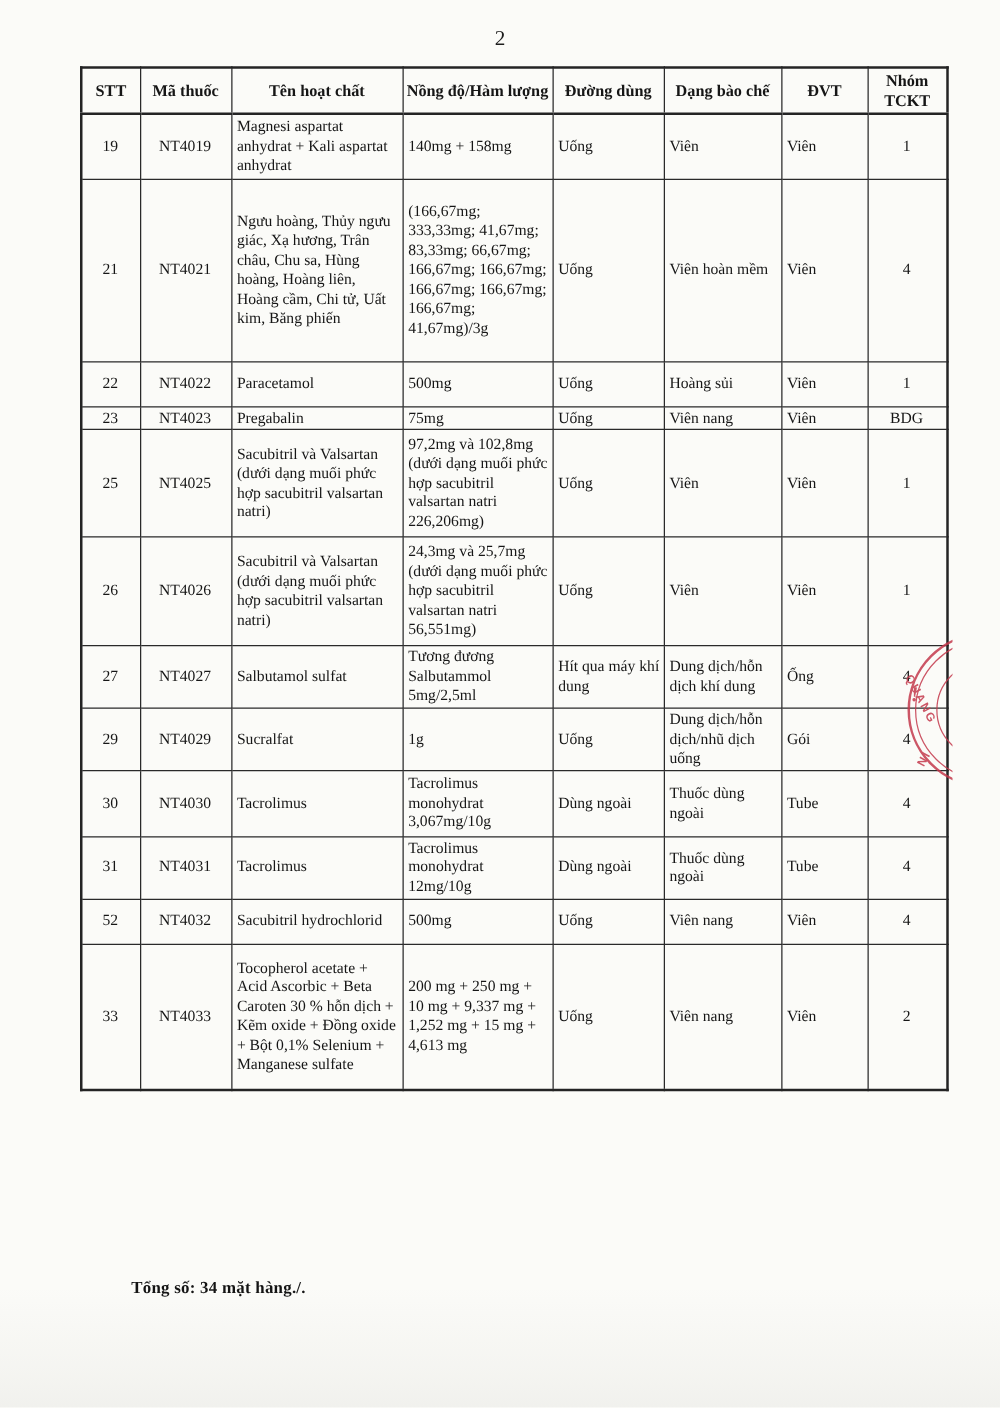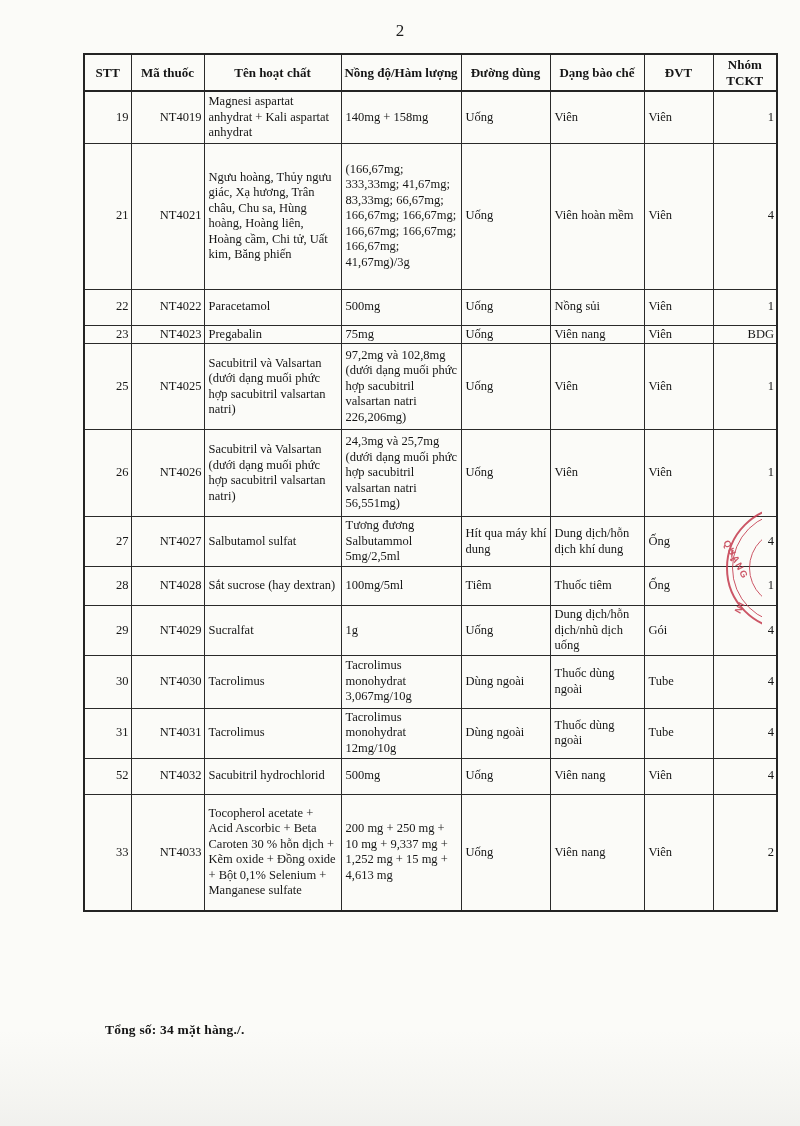--- a/index.html
+++ b/index.html
@@ -15,40 +15,39 @@
   .page-number {
     position: absolute; top: 21px; left: 0; width: 800px;
     text-align: center; font-size: 17px; color: #1d1d1d;
   }
   table.drug-table {
     position: absolute; left: 64px; top: 53px;
     width: 693px;
     border-collapse: collapse;
     table-layout: fixed;
     border: 2px solid #242424;
-    margin-left: 19px;
   }
   .drug-table th, .drug-table td {
     border: 1px solid #2a2a2a;
     font-size: 12.5px;
     line-height: 1.24;
     padding: 1px 2px 1px 4px;
     vertical-align: middle;
     overflow: hidden;
     word-wrap: break-word;
   }
   .drug-table th {
     font-size: 13px;
     font-weight: bold;
     text-align: center;
     padding: 2px 1px;
     border-bottom: 2px solid #242424;
     line-height: 1.2;
   }
-  .drug-table td.c { text-align: right; padding-left: 1px; }
+  .drug-table td.c { text-align: center; padding-left: 1px; }
   .total-line {
     position: absolute; left: 105px; top: 998px;
     font-size: 13.5px; font-weight: bold; color: #141414;
     letter-spacing: 0.2px;
     margin-top: 24px;
   }
   
   .stamp {
     position: absolute; left: 716px; top: 502px;
     width: 46px; height: 134px;
@@ -131,21 +130,21 @@
       <td>Viên hoàn mềm</td>
       <td>Viên</td>
       <td class="c">4</td>
     </tr>
     <tr style="height:36px">
       <td class="c">22</td>
       <td class="c">NT4022</td>
       <td>Paracetamol</td>
       <td>500mg</td>
       <td>Uống</td>
-      <td>Nồng sủi</td>
+      <td>Hoàng sủi</td>
       <td>Viên</td>
       <td class="c">1</td>
     </tr>
     <tr style="height:17px">
       <td class="c">23</td>
       <td class="c">NT4023</td>
       <td>Pregabalin</td>
       <td>75mg</td>
       <td>Uống</td>
       <td>Viên nang</td>
@@ -175,30 +174,20 @@
     <tr style="height:50px">
       <td class="c">27</td>
       <td class="c">NT4027</td>
       <td>Salbutamol sulfat</td>
       <td>Tương đương Salbutammol 5mg/2,5ml</td>
       <td>Hít qua máy khí dung</td>
       <td>Dung dịch/hỗn dịch khí dung</td>
       <td>Ống</td>
       <td class="c">4</td>
     </tr>
-    <tr style="height:39px">
-      <td class="c">28</td>
-      <td class="c">NT4028</td>
-      <td>Sắt sucrose (hay dextran)</td>
-      <td>100mg/5ml</td>
-      <td>Tiêm</td>
-      <td>Thuốc tiêm</td>
-      <td>Ống</td>
-      <td class="c">1</td>
-    </tr>
     <tr style="height:49px">
       <td class="c">29</td>
       <td class="c">NT4029</td>
       <td>Sucralfat</td>
       <td>1g</td>
       <td>Uống</td>
       <td>Dung dịch/hỗn dịch/nhũ dịch uống</td>
       <td>Gói</td>
       <td class="c">4</td>
     </tr>

